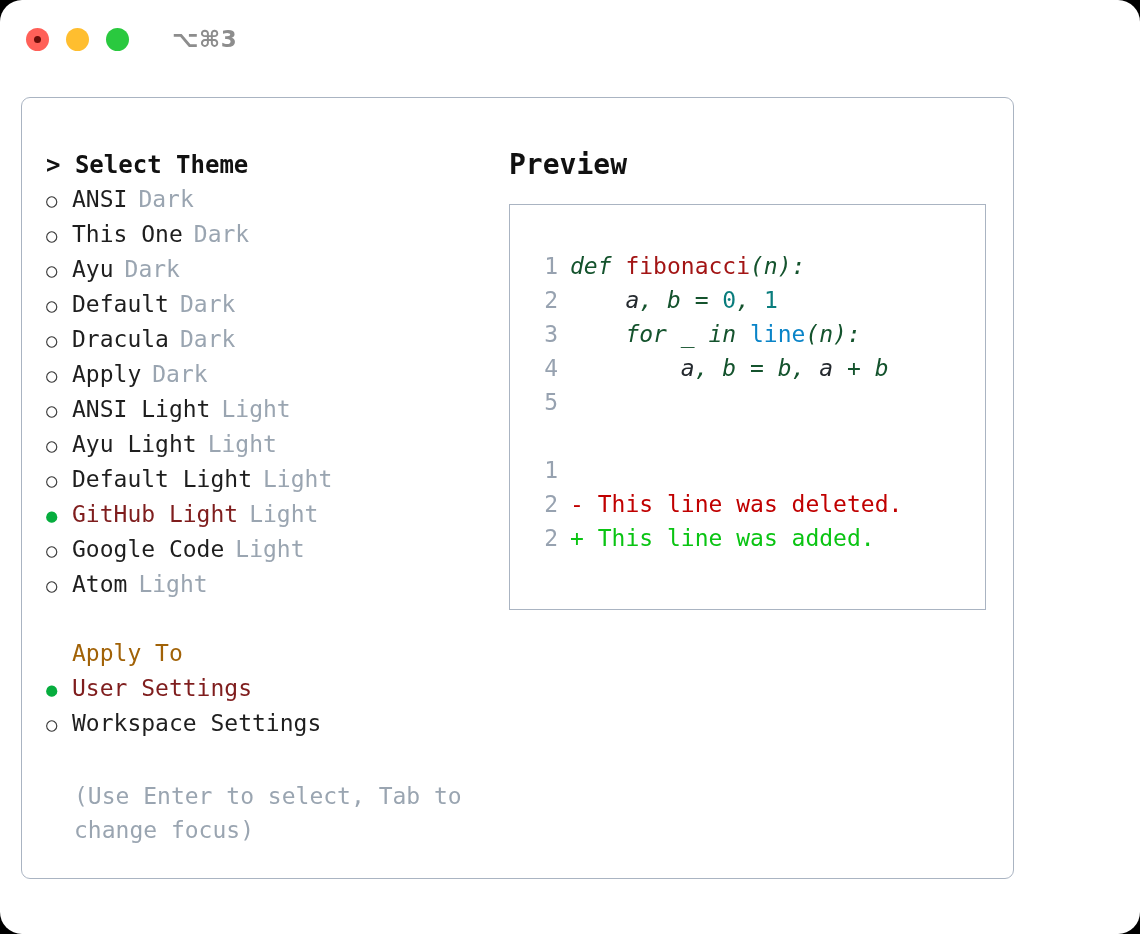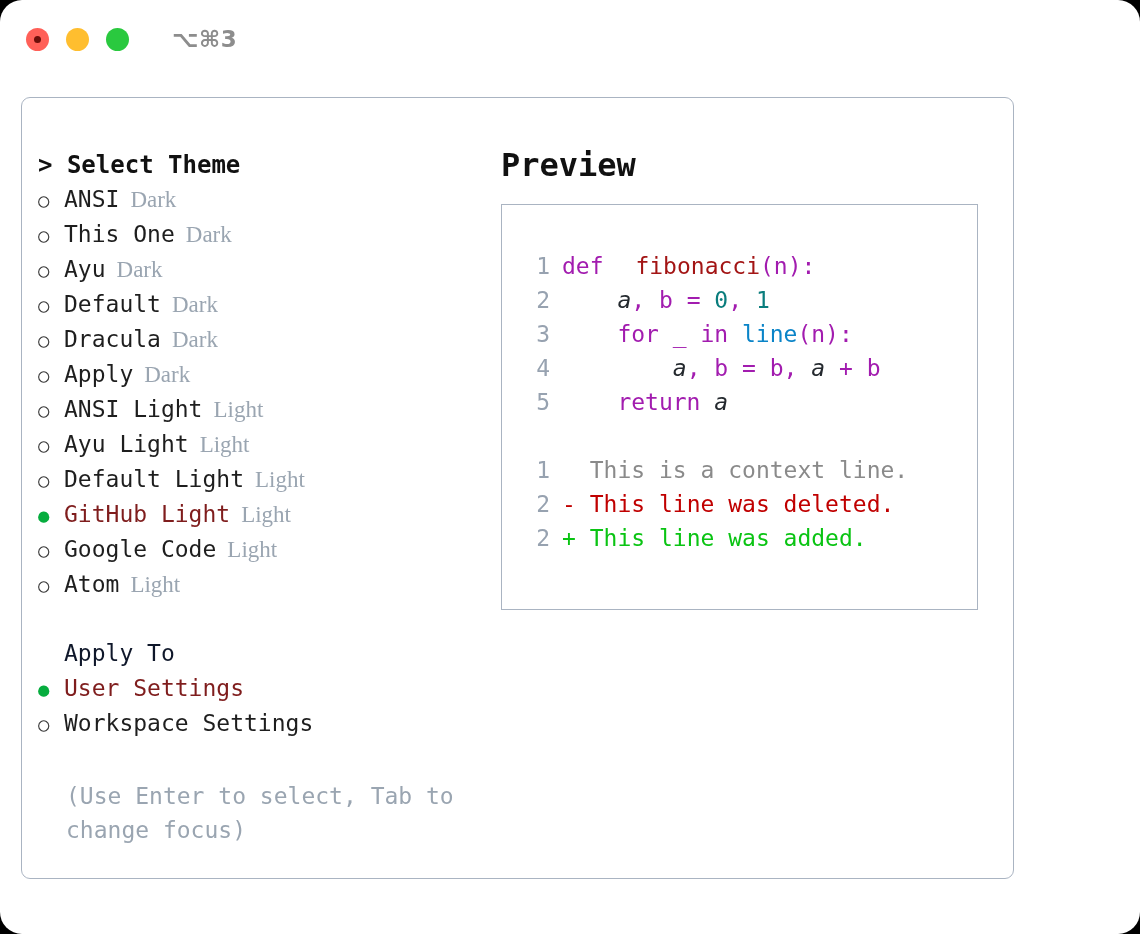--- a/index.html
+++ b/index.html
@@ -77,21 +77,21 @@
     width: 993px;
     height: 782px;
     border: 1px solid #aab4c2;
     border-radius: 9px;
     box-sizing: border-box;
     background: #ffffff;
   }
 
   .columns {
     position: absolute;
-    left: 0; top: 0;
+    left: 8px; top: 0;
     width: 100%; height: 100%;
   }
 
   
   .left-col {
     position: absolute;
     left: 16px;
     top: 50px;
     width: 450px;
   }
@@ -119,52 +119,51 @@
   }
   .opt.selected .bullet { color: #06ad3e; }
   .opt-label {
     color: #1e1e1e;
     font-weight: normal;
   }
   .opt.selected .opt-label { color: #7f1d1d; }
   .opt-variant {
     color: #9aa5b1;
     margin-left: 11px;
-    font-family: Liberation Serif, serif;
   }
 
   .section-head {
     display: flex;
     align-items: baseline;
     line-height: 34px;
     font-size: 23px;
     white-space: pre;
     margin-top: 34px;
   }
   .section-head .bullet { color: transparent; }
-  .section-head .opt-label { color: #0f172a; }
+  .section-head .opt-label { color: #a16207; }
 
   .hint {
     margin-top: 38px;
     color: #9aa5b1;
     font-size: 23px;
     line-height: 34px;
     width: 400px;
     margin-left: 28px;
   }
 
   
   .right-col {
     position: absolute;
     left: 479px;
     top: 50px;
     width: 500px;
   }
   .preview-head {
-    font-size: 32px;
+    font-size: 28px;
     font-weight: bold;
     color: #111111;
     line-height: 34px;
   }
   .preview-box {
     margin-top: 22px;
     width: 477px;
     height: 406px;
     border: 1px solid #aab4c2;
     box-sizing: border-box;
@@ -179,23 +178,23 @@
     line-height: 34px;
     white-space: pre;
   }
   .ln {
     width: 30px;
     flex: 0 0 30px;
     text-align: right;
     color: #97a2b0;
     margin-right: 12px;
   }
-  .code-txt { color: #a21caf; }
-
-  .tok-fn   { color: #a31515; margin-left: 18px; }
+  .code-txt { color: #14532d; font-style: italic; }
+
+  .tok-fn   { color: #a31515; }
   .tok-call { color: #0a84c8; }
   .tok-num  { color: #0a7d7d; }
   .tok-var  { font-style: italic; color: #24292e; }
 
   .spacer-line { height: 34px; }
 
   .diff-context { color: #8a8a8a; }
   .diff-del     { color: #c00000; }
   .diff-add     { color: #0ac413; }
 </style>
@@ -249,25 +248,25 @@
 
       <div class="right-col">
         <div class="preview-head">Preview</div>
 
         <div class="preview-box">
           <div id="code-block">
               <div class="code-line"><span class="ln">1</span><span><span class="code-txt">def </span><span class="tok-fn">fibonacci</span><span class="code-txt">(n):</span></span></div>
               <div class="code-line"><span class="ln">2</span><span><span class="code-txt">    </span><span class="tok-var">a</span><span class="code-txt">, </span><span class="code-txt">b</span><span class="code-txt"> = </span><span class="tok-num">0</span><span class="code-txt">, </span><span class="tok-num">1</span></span></div>
               <div class="code-line"><span class="ln">3</span><span><span class="code-txt">    for _ in </span><span class="tok-call">line</span><span class="code-txt">(n):</span></span></div>
               <div class="code-line"><span class="ln">4</span><span><span class="code-txt">        </span><span class="tok-var">a</span><span class="code-txt">, b = b, </span><span class="tok-var">a</span><span class="code-txt"> + b</span></span></div>
-              <div class="code-line"><span class="ln">5</span><span><span class="code-txt">    return </span><span class="tok-var">a</span></span></div>
+              <div class="code-line"><span class="ln">5</span></div>
             </div>
           <div class="spacer-line"></div>
           <div id="diff-block">
-              <div class="code-line"><span class="ln">1</span><span class="diff-context"> </span><span> </span><span class="diff-context">This is a context line.</span></div>
+              <div class="code-line"><span class="ln">1</span><span class="diff-context"> </span><span> </span></div>
               <div class="code-line"><span class="ln">2</span><span class="diff-del">-</span><span> </span><span class="diff-del">This line was deleted.</span></div>
               <div class="code-line"><span class="ln">2</span><span class="diff-add">+</span><span> </span><span class="diff-add">This line was added.</span></div>
             </div>
         </div>
       </div>
 
     </div>
   </div>
 </div>
 

